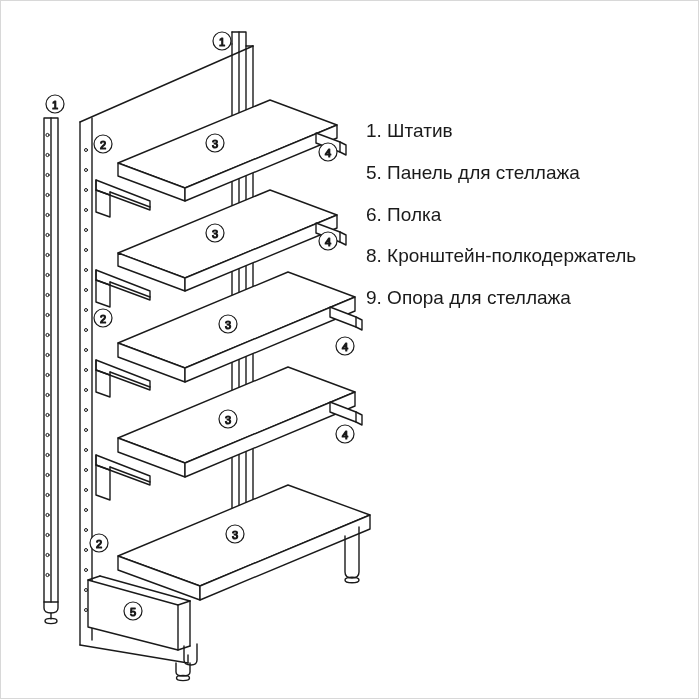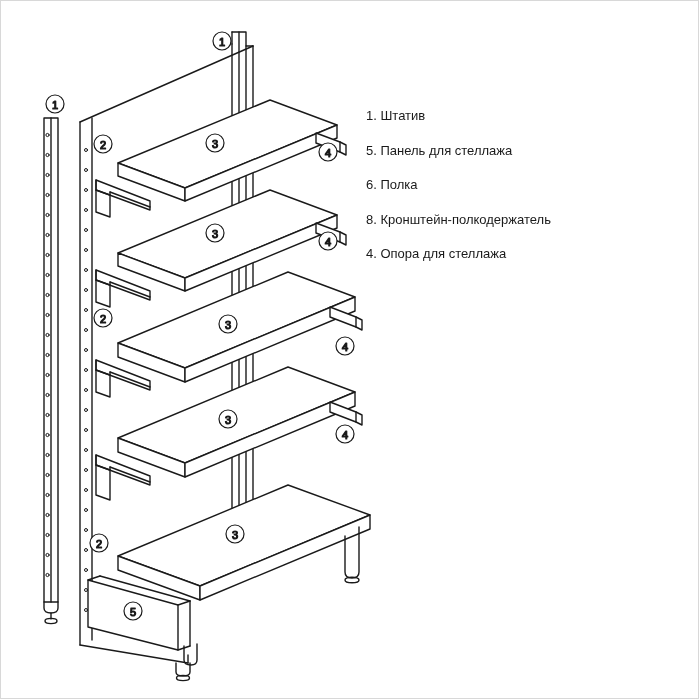--- a/index.html
+++ b/index.html
@@ -28,25 +28,26 @@
     width: 700px;
     height: 700px;
   }
   .legend {
     position: absolute;
     left: 366px;
     top: 108px;
     width: 330px;
   }
   .legend-item {
-    font-size: 13px;
+    font-size: 19px;
     color: #1a1a1a;
     line-height: 1.2;
     margin-bottom: 19px;
     white-space: nowrap;
+    margin-top: 12px;
   }
   .frame-border {
     position: absolute;
     left: 0;
     top: 0;
     width: 699px;
     height: 699px;
     border: 1px solid #d8d8d8;
     box-sizing: border-box;
     pointer-events: none;
@@ -301,17 +302,17 @@
           </g>
       </g>
     </g>
   </svg>
 
   <div class="legend">
     <div class="legend-item">1. Штатив</div>
     <div class="legend-item">5. Панель для стеллажа</div>
     <div class="legend-item">6. Полка</div>
     <div class="legend-item">8. Кронштейн-полкодержатель</div>
-    <div class="legend-item">4. Опора для стеллажа</div>
+    <div class="legend-item">9. Опора для стеллажа</div>
   </div>
 
   <div class="frame-border"></div>
 </div>
 
 </body></html>

